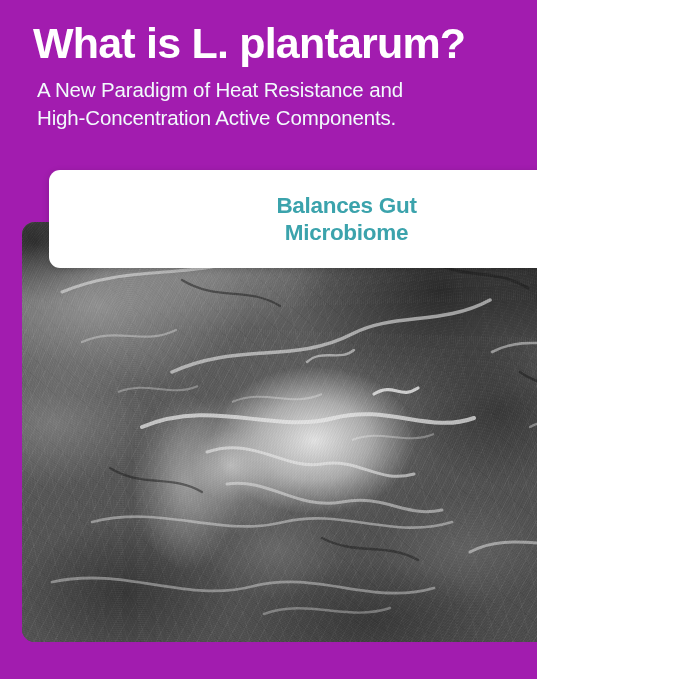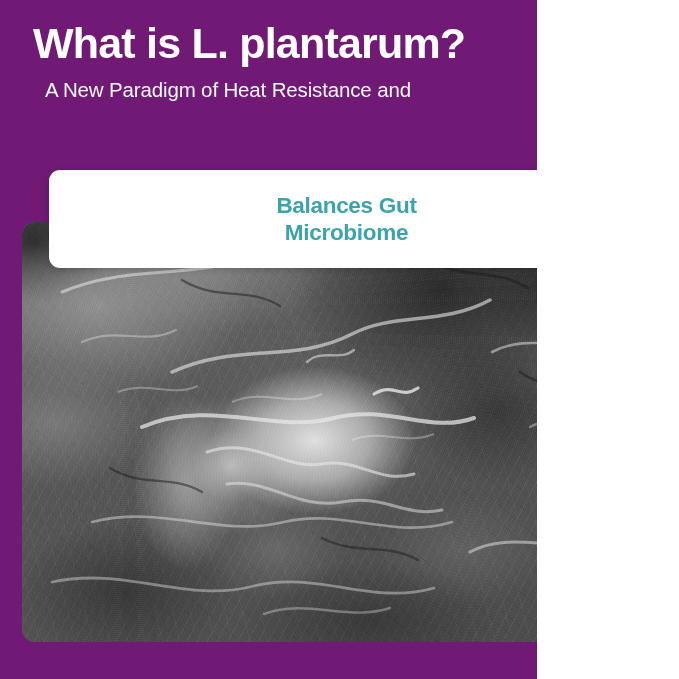--- a/index.html
+++ b/index.html
@@ -7,21 +7,21 @@
     padding: 0;
     background: #ffffff;
   }
 
   #infographic {
     position: relative;
     width: 537px;
     height: 679px;
     overflow: hidden;
     font-family: "Liberation Sans", sans-serif;
-    background: #701a75;
+    background: #a21caf;
   }
 
   
   .header {
     position: absolute;
     left: 33px;
     top: 20px;
     width: 610px;
   }
 
@@ -29,21 +29,21 @@
     margin: 0;
     color: #ffffff;
     font-size: 43px;
     font-weight: bold;
     letter-spacing: -0.8px;
     line-height: 1.08;
     white-space: nowrap;
   }
 
   .page-subtitle {
-    margin: 10px 0 0 12px;
+    margin: 10px 0 0 4px;
     color: #f2fbfc;
     font-size: 20.5px;
     font-weight: normal;
     line-height: 1.33;
     letter-spacing: -0.15px;
   }
   .page-subtitle .sub-line { display: block; }
 
   
   .photo-panel {
@@ -139,20 +139,21 @@
 </style>
 </head>
 <body>
 
 <div id="infographic">
 
   <div class="header">
     <h1 class="page-title">What is L. plantarum?</h1>
     <p class="page-subtitle">
       <span class="sub-line">A New Paradigm of Heat Resistance and</span>
+      <span class="sub-line">High-Concentration Active Components.</span>
     </p>
   </div>
 
   <div class="photo-panel">
     <div class="sem-image"></div>
     <svg class="sem-ridges" viewBox="0 0 635 420" preserveAspectRatio="none">
       <g fill="none" stroke="#f0f0f0" stroke-linecap="round">
         <path d="M40 70 C110 40 180 60 235 30 C280 8 330 26 372 8" stroke-width="3" opacity="0.55"></path>
         <path d="M150 150 C215 120 272 142 330 112 C372 90 420 104 468 78" stroke-width="3.5" opacity="0.6"></path>
         <path d="M120 205 C190 176 252 212 312 196 C366 182 408 212 452 196" stroke-width="4" opacity="0.72"></path>

